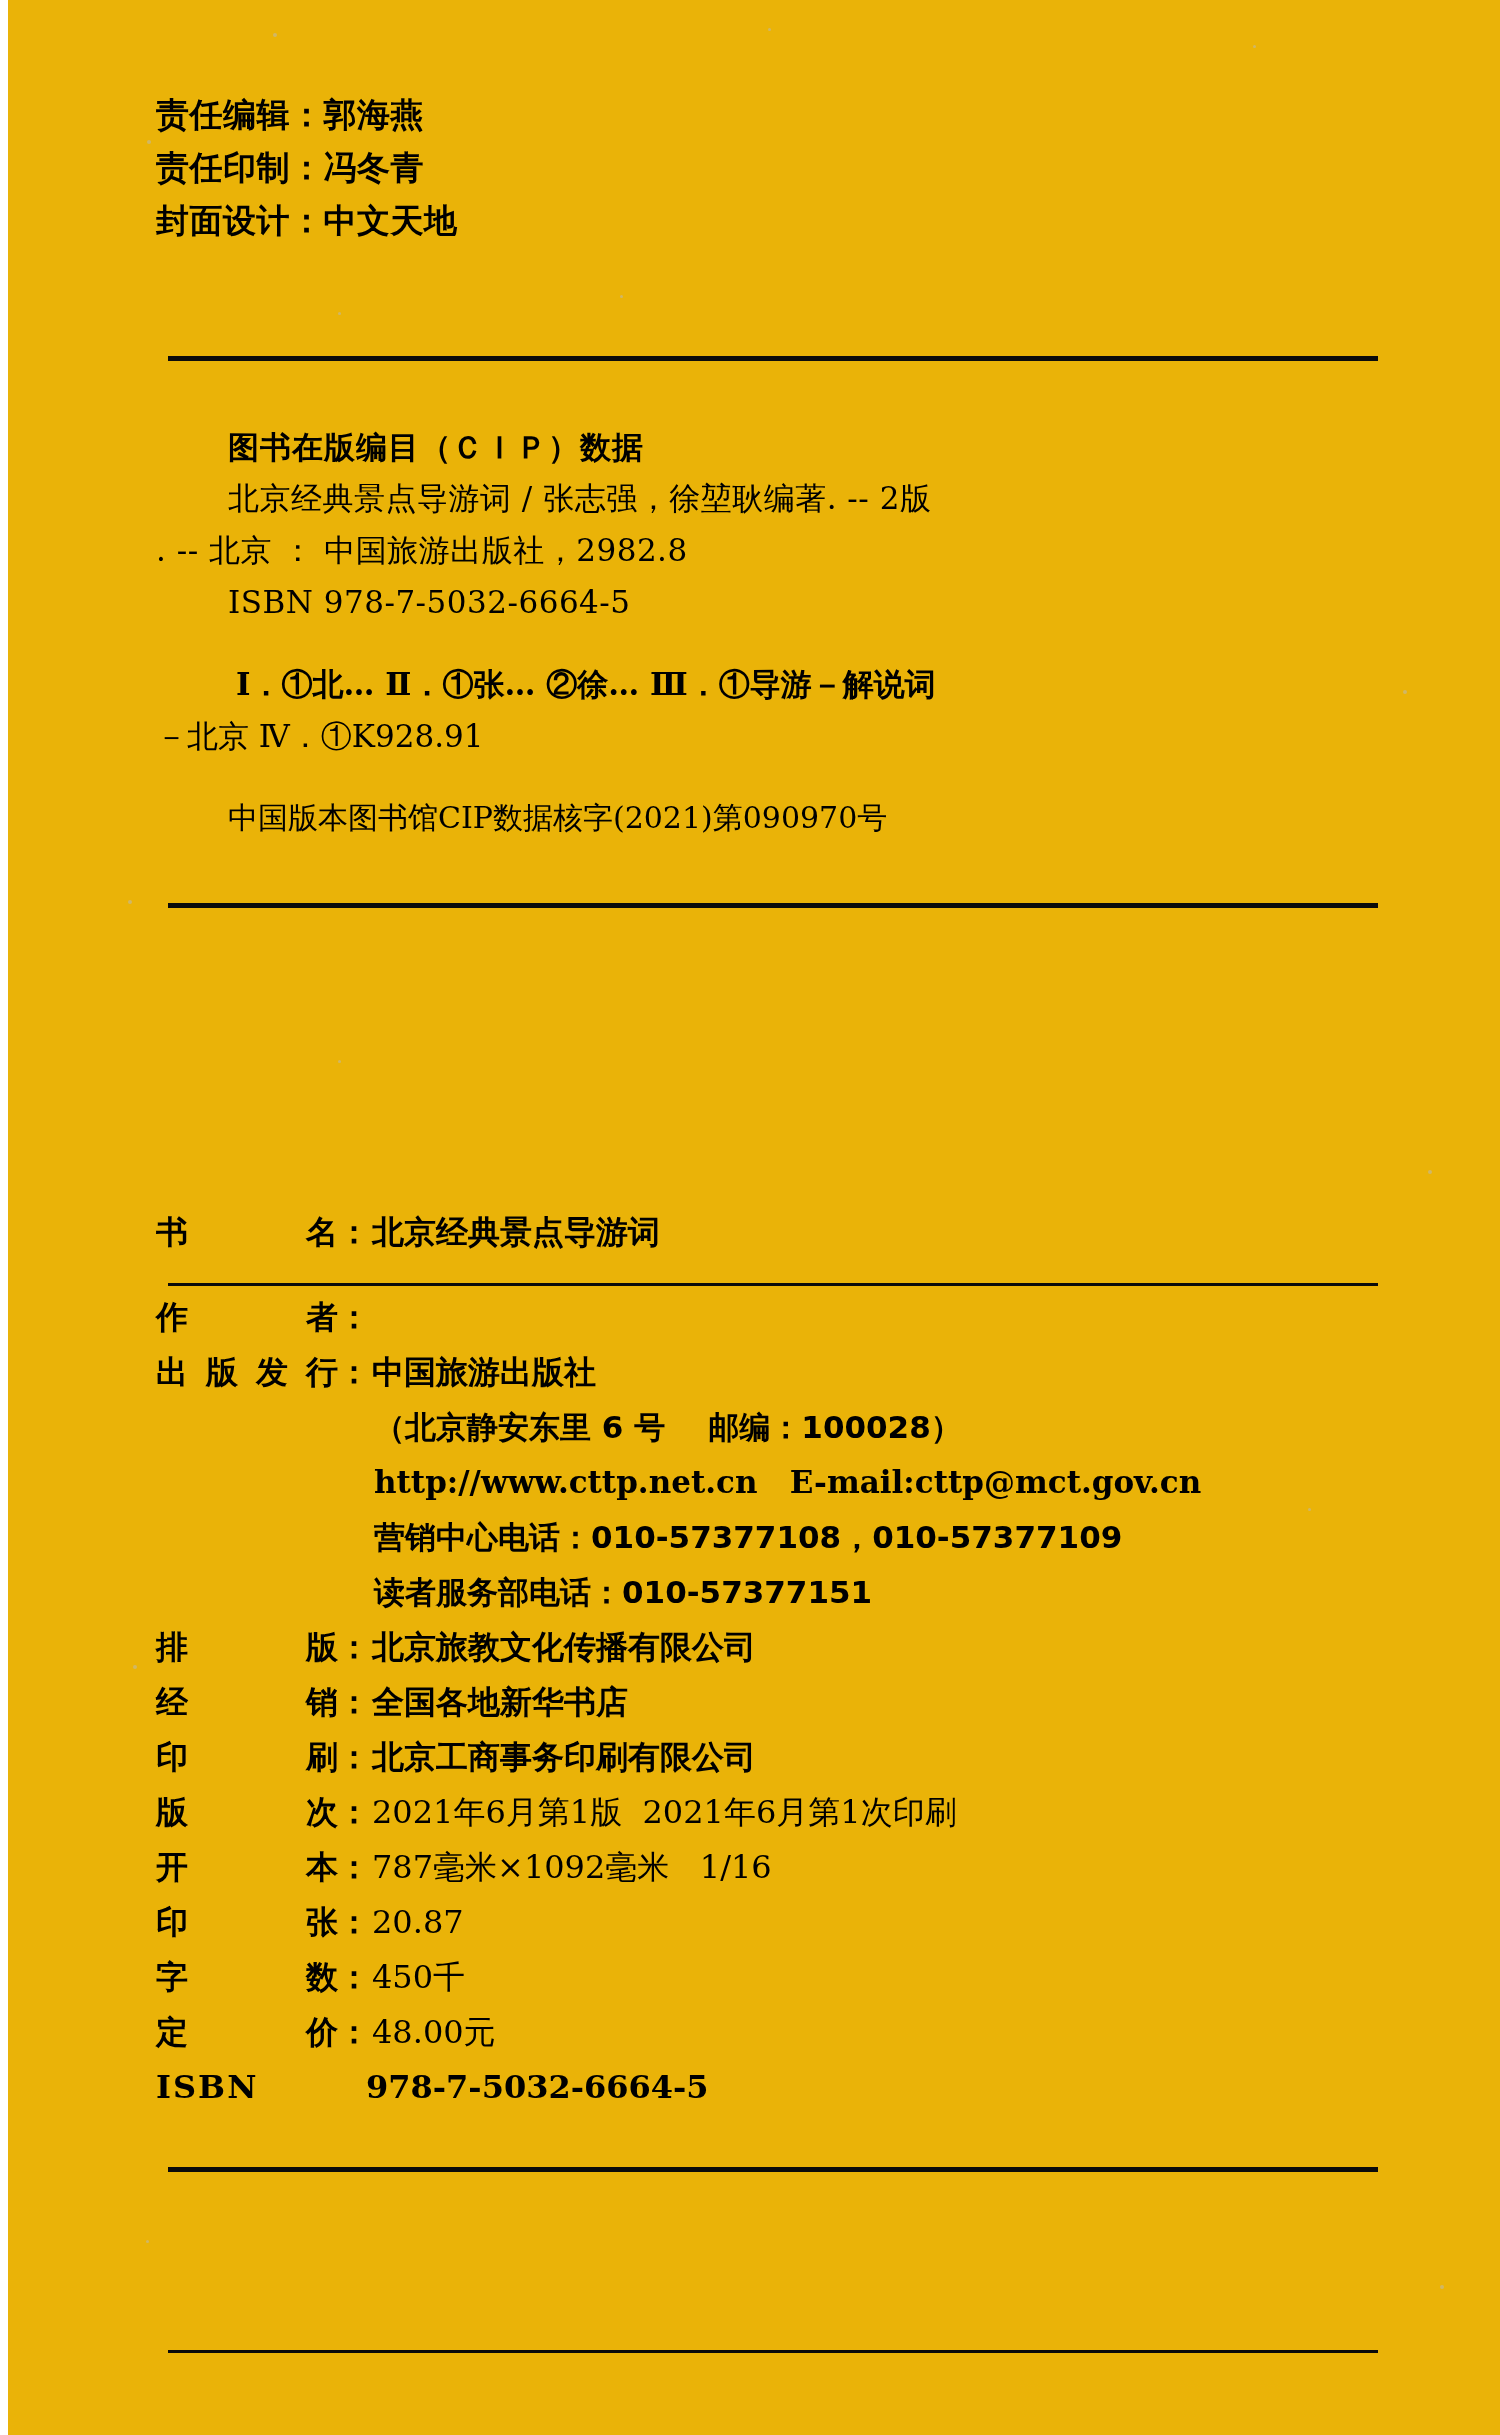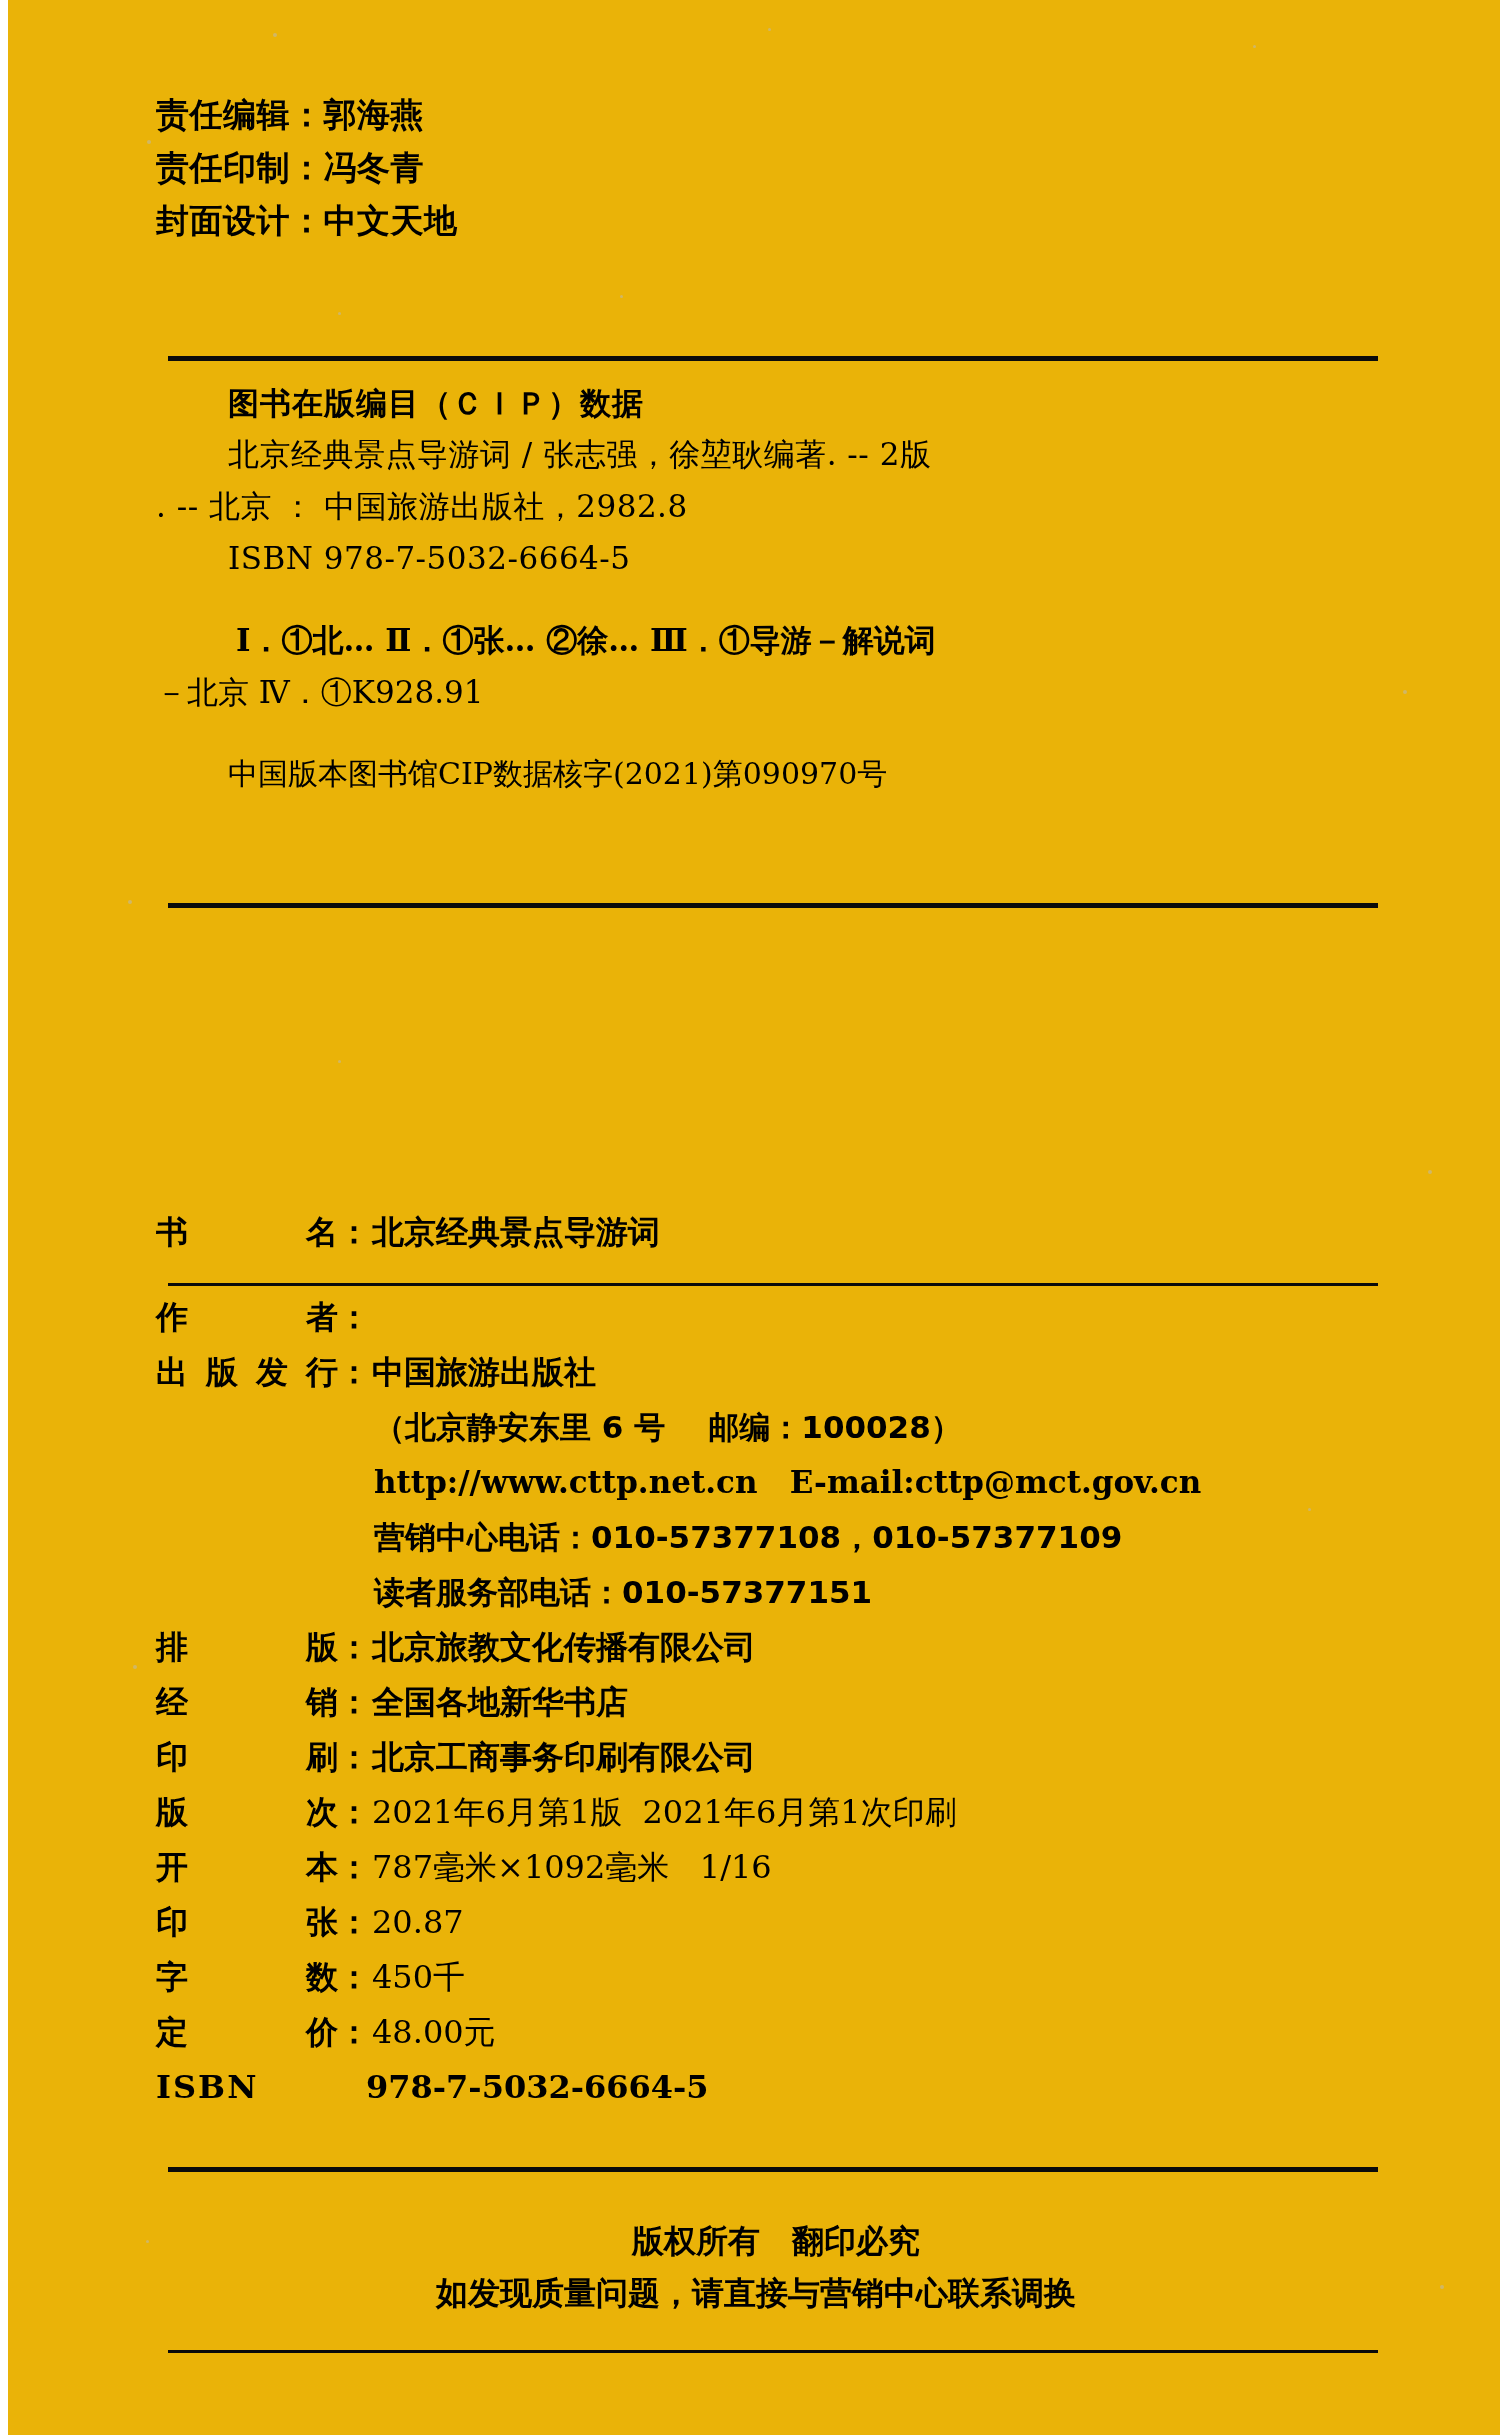--- a/index.html
+++ b/index.html
@@ -64,20 +64,21 @@
     top: 378px;
     width: 1200px;
   }
   .cip .heading {
     font-weight: bold;
     font-size: 31px;
     line-height: 50px;
     letter-spacing: 1px;
     margin-left: 72px;
     white-space: pre;
+    margin-top: 44px;
   }
   .cip .entry {
     font-family: "DejaVu Serif", "Liberation Serif", serif;
     font-size: 31px;
     line-height: 52px;
     letter-spacing: .5px;
     white-space: pre;
   }
   .cip .entry.ind1 { margin-left: 72px; }
   .cip .entry.ind0 { margin-left: 0px; }
@@ -318,18 +319,14 @@
       <span class="label">ISBN</span>
       <span class="value" style="margin-left:28px;">978-7-5032-6664-5</span>
     </div>
 
   </div>
 
   <div class="rule thin" style="left:160px;top:1283px;width:1210px;"></div>
   <div class="rule thick" style="left:160px;top:2167px;width:1210px;"></div>
   <div class="rule thin" style="left:160px;top:2350px;width:1210px;"></div>
 
-  <div class="block footer">
-    <div class="f1">版权所有　翻印必究</div>
-    <div class="f2">如发现质量问题，请直接与营销中心联系调换</div>
-  </div>
 
 </div>
 
 </body></html>

